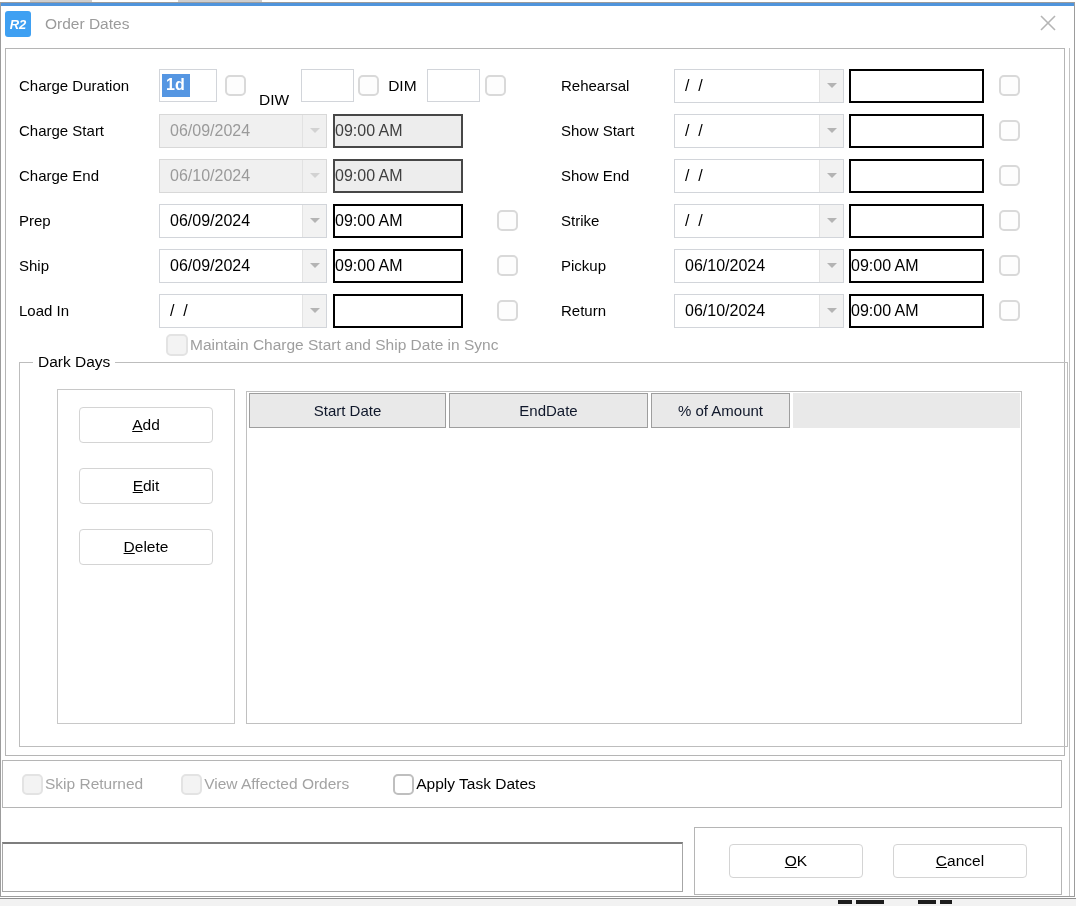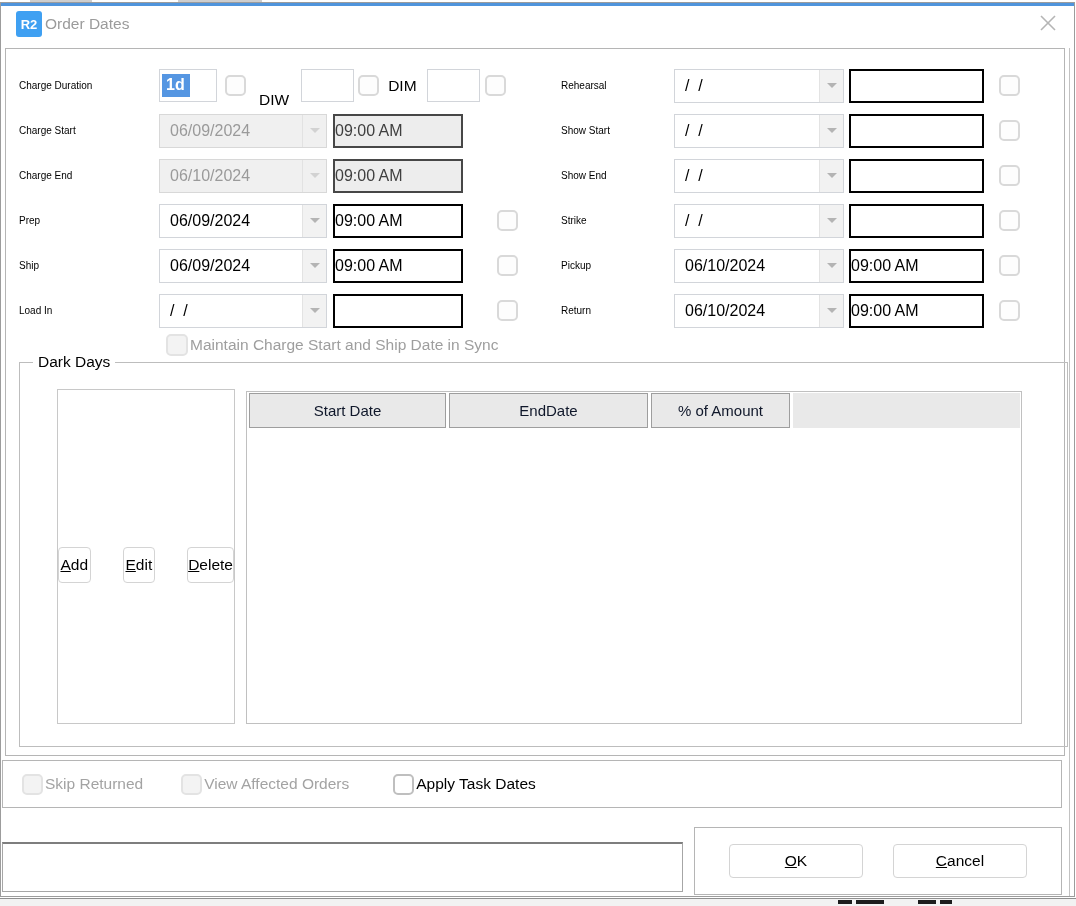--- a/index.html
+++ b/index.html
@@ -23,37 +23,37 @@
 
   
   .frame-border { position:absolute; left:0; top:2px; width:1075px; height:895px;
     border:1px solid #9c9c9c; pointer-events:none; }
   .accent-top { position:absolute; left:1px; top:3px; width:1073px; height:3px; background:#4f94dc; }
   .accent-corner { position:absolute; left:1062px; top:3px; width:12px; height:11px; background:#4f94dc; }
   .vline-extra { position:absolute; left:1069px; top:48px; width:1px; height:848px; background:#c2c2c2; }
 
   
   .titlebar { position:absolute; left:1px; top:6px; width:1073px; height:42px; background:#fff; }
-  .badge { position:absolute; left:15px; top:5px; width:26px; height:26px; border-radius:3px;
+  .badge { position:absolute; left:4px; top:5px; width:26px; height:26px; border-radius:3px;
     background:#3fa0f2; color:#fff; font-size:13px; font-weight:bold;
-    display:flex; align-items:center; justify-content:center; }
+    display:flex; align-items:center; justify-content:center;font-style:italic; }
   .title { position:absolute; left:44px; top:9px; font-size:15.5px; color:#9b9b9b; }
   .close { position:absolute; left:1036px; top:6px; width:22px; height:22px;
     display:flex; align-items:center; justify-content:center; cursor:pointer; }
 
   
   .main-panel { position:absolute; left:5px; top:48px; width:1060px; height:708px;
     border:1px solid #b5b5b5; background:#fff; }
   .rows-area { padding:14px 0 0 8px; }
   .columns { display:flex; }
   .col-left { width:545px; }
   .col-right { flex:1; }
   .frow { height:45px; display:flex; align-items:center; }
 
-  .flabel { width:142px; padding-left:5px; font-size:10px; color:#000; }
+  .flabel { width:142px; padding-left:5px; font-size:15px; color:#000; }
   .col-right .flabel { width:112px; padding-left:2px; }
   .flabel.link { color:#000000; }
 
   .combo { width:168px; height:34px; margin-left:3px; border:1px solid #d2d5da;
     background:#fff; display:flex; align-items:stretch; }
   .combo-val { flex:1; display:flex; align-items:center; padding-left:10px;
     font-size:16px; color:#000; white-space:pre; }
   .combo-btn { width:24px; background:#f2f2f2; border-left:1px solid #e3e3e3;
     display:flex; align-items:center; justify-content:center; }
   .chev { width:0; height:0; border-left:5px solid transparent;
@@ -89,22 +89,22 @@
   .sync-row { margin-left:152px; height:24px; display:flex; align-items:center; }
   .sync-row .cb { width:22px; height:22px; }
   .sync-label { margin-left:2px; font-size:15.5px; color:#9e9e9e; }
 
   
   .darkdays { position:relative; margin:5px 0 0 5px; width:1049px; height:385px;
     border:1px solid #bdbdbd;padding-left:27px; }
   .legend { position:absolute; top:-10px; left:13px; background:#fff; padding:0 5px;
     font-size:15.5px; color:#000; }
   .btn-panel { position:absolute; left:37px; top:26px; width:178px; height:335px;
-    border:1px solid #c8c8c8; display:flex; align-items:center;
-    padding-top:17px; gap:32px; }
+    border:1px solid #c8c8c8; display:flex; flex-direction:column; align-items:center;
+    padding-top:17px; gap:25px; }
   button { font-family:"Liberation Sans",sans-serif; cursor:pointer; }
   .dd-btn { width:134px; height:36px; border:1px solid #d4d4d4; border-radius:4px;
     background:#fff; font-size:15.5px; color:#000; }
   .u { text-decoration:underline; }
   .dd-table { position:absolute; left:226px; top:28px; width:776px; height:333px;
     border:1px solid #c0c0c0; background:#fff; }
   .dd-header { display:flex; height:37px; background:#fff; padding:1px 0 1px 2px; gap:3px; }
   .hcell { background:#e9e9e9; border:1px solid #9e9e9e; display:flex;
     align-items:center; justify-content:center; font-size:15px; color:#0f172a; }
   .hcell.c1 { width:197px; } .hcell.c2 { width:199px; } .hcell.c3 { width:139px; }

